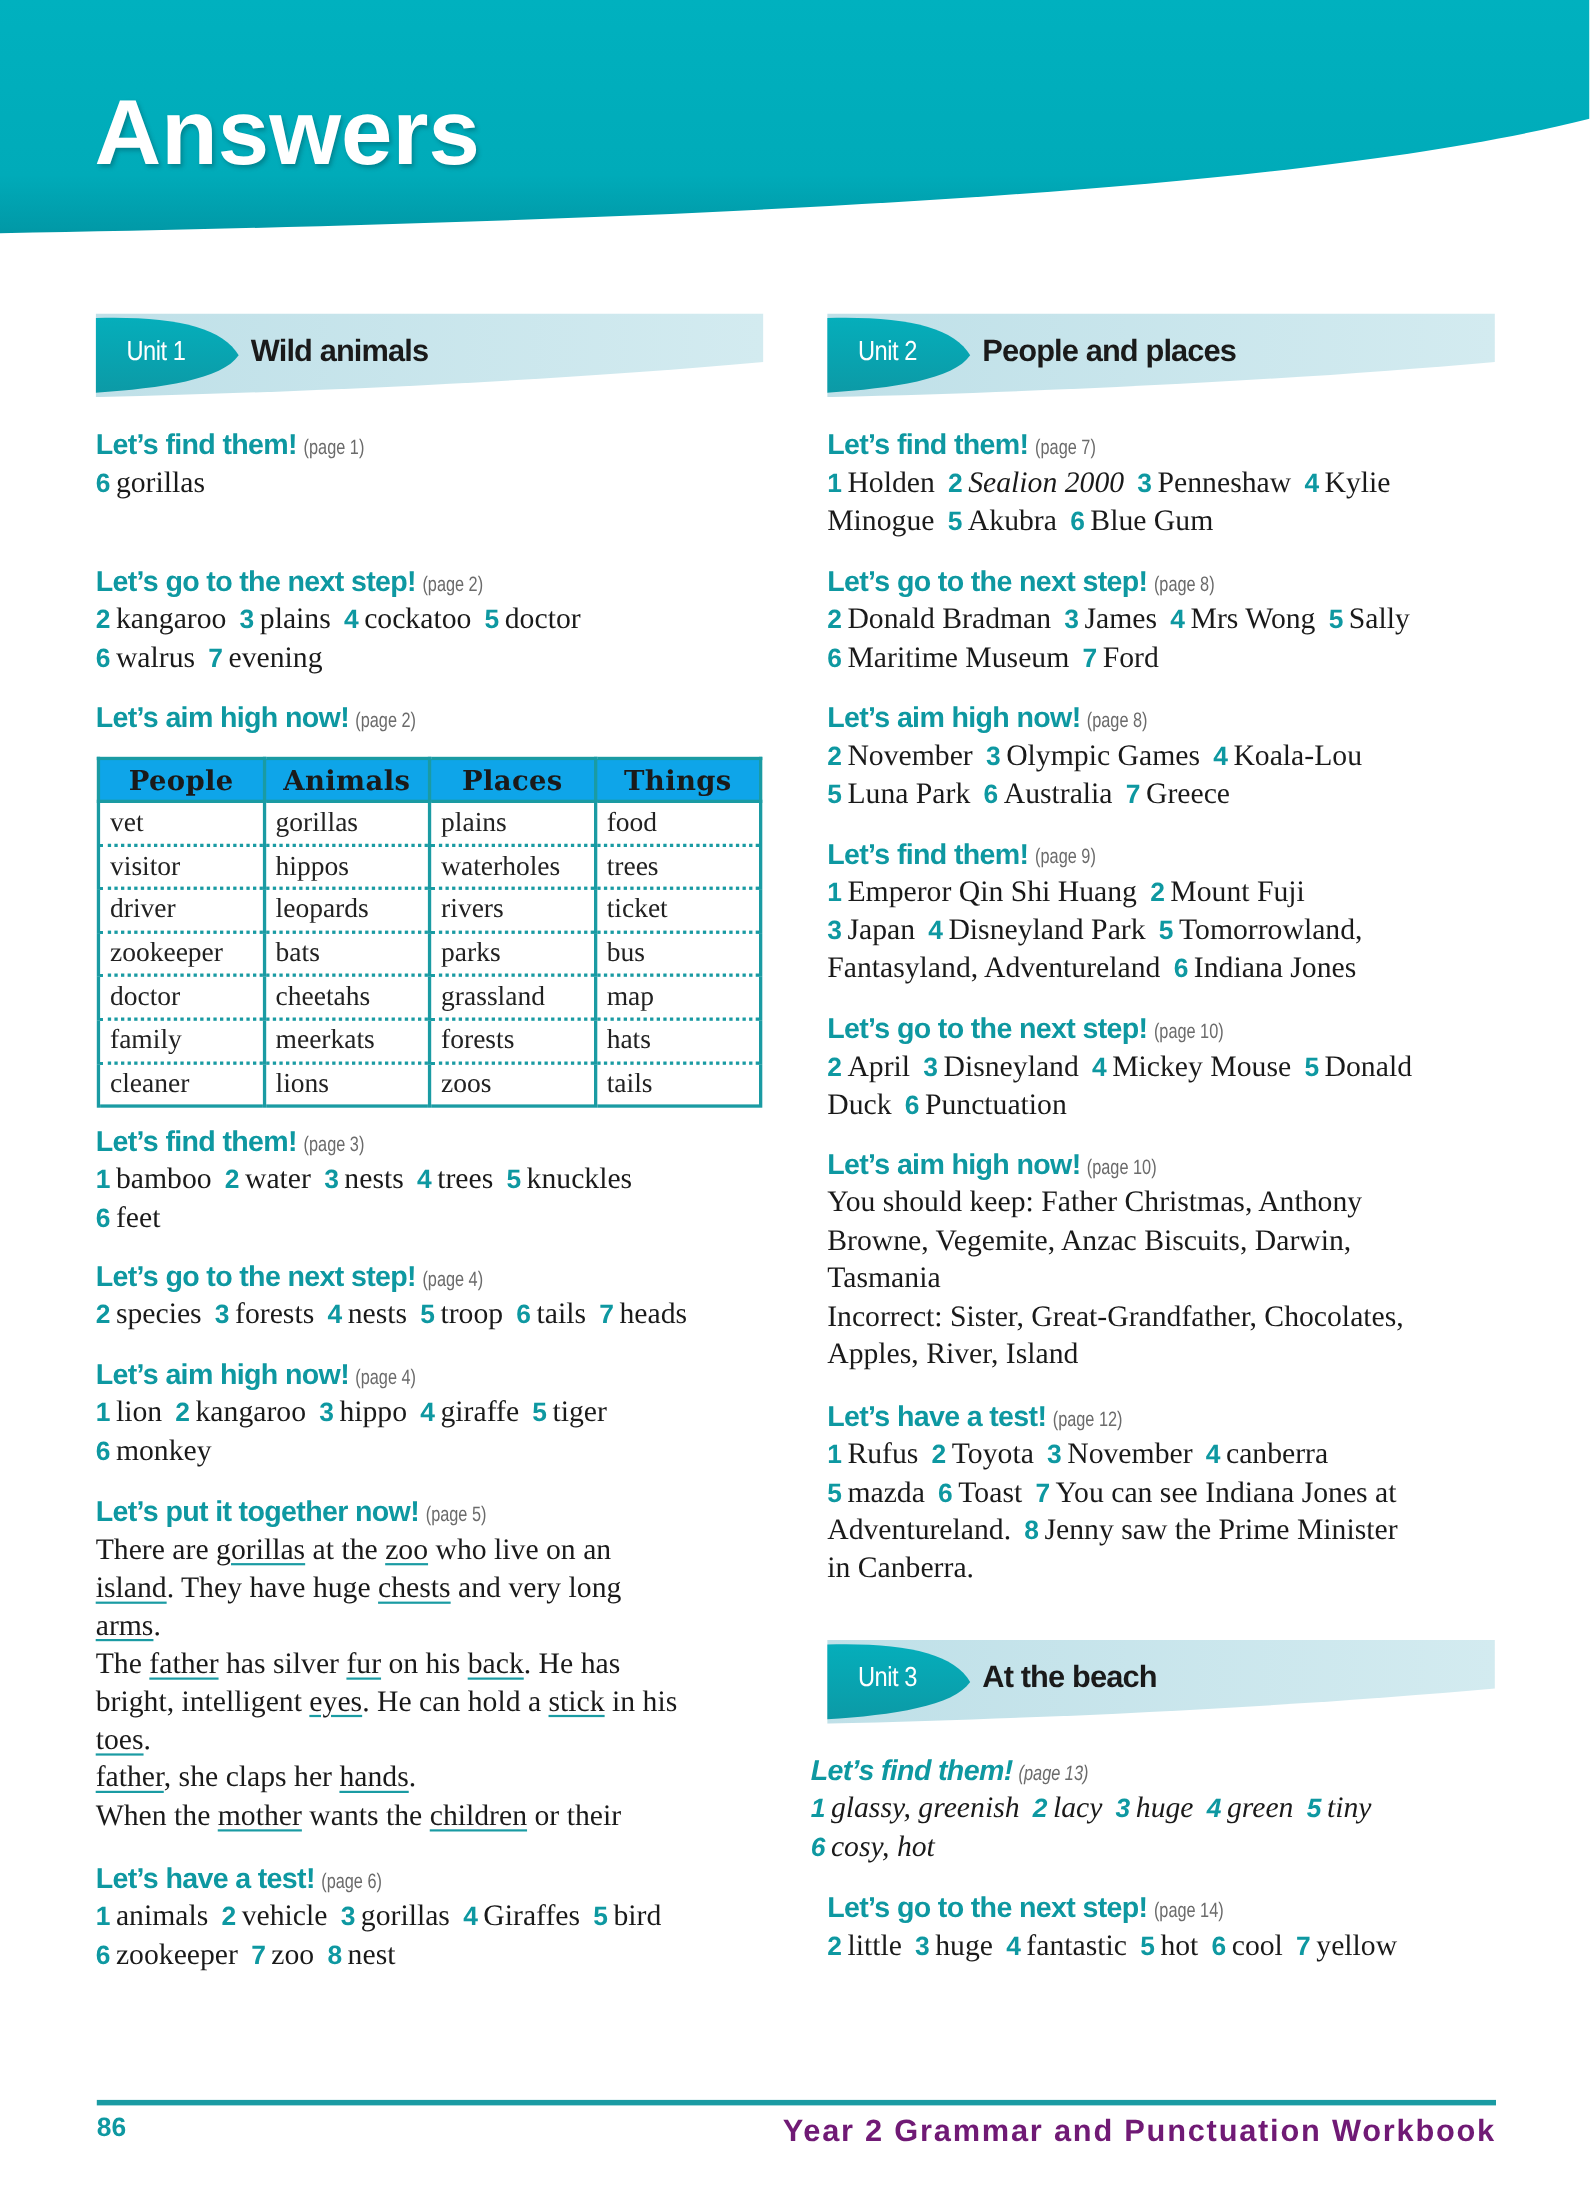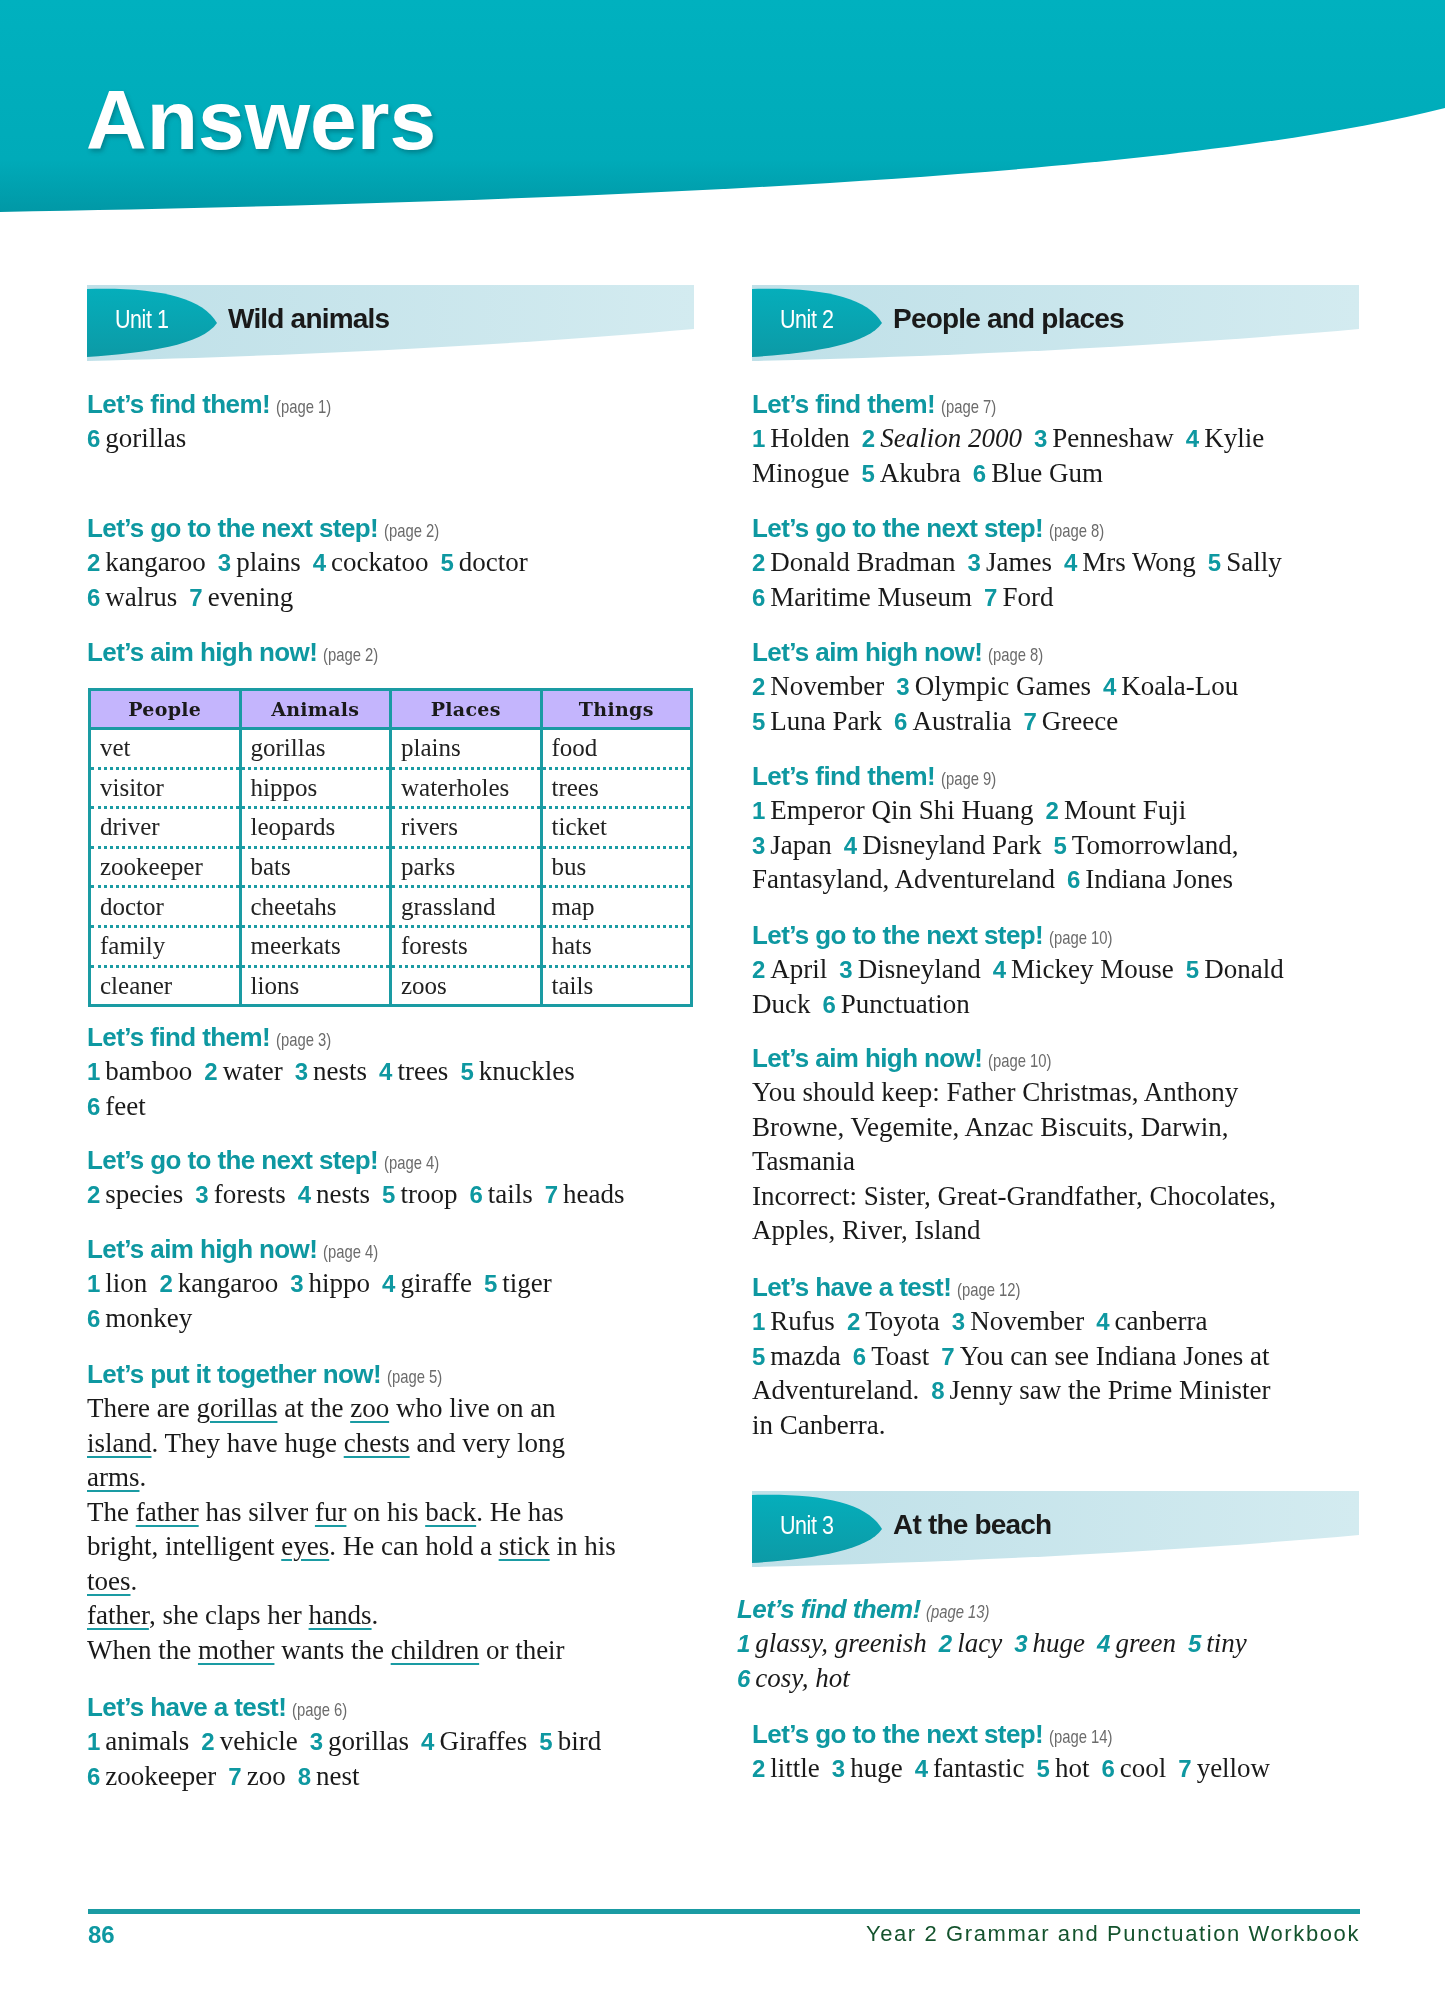--- a/index.html
+++ b/index.html
@@ -42,40 +42,40 @@
   .txt { margin-right: 12px; }
   .txt.it { font-style: italic; margin-top: 20px; }
   .para-line { height: 34.5px; line-height: 34.5px; font-size: 27px; white-space: nowrap; }
   .ul { text-decoration: underline; text-decoration-color: #1a9ba3; text-underline-offset: 4px; text-decoration-thickness: 2px; }
 
   table.words {
     position: absolute; left: 88px; top: 688px; width: 605px; border-collapse: collapse;
     border: 3px solid #1a9ba3;
   }
   table.words th {
-    background: #c4b5fd; height: 36px; font-family: "DejaVu Serif", serif; font-weight: bold;
-    font-size: 19px; color: #1a1a1a; border: 3px solid #1a9ba3; padding: 0; text-align: center;
+    background: #0ea5e9; height: 36px; font-family: "DejaVu Serif", serif; font-weight: bold;
+    font-size: 25px; color: #1a1a1a; border: 3px solid #1a9ba3; padding: 0; text-align: center;
     letter-spacing: 0.3px;
   }
   table.words td {
     height: 36.6px; font-size: 25px; padding: 0 0 0 9px; text-align: left; color: #222;
     border-left: 3px solid #1a9ba3; border-right: 3px solid #1a9ba3;
     border-bottom: 3px dotted #1a9ba3; font-family: "Liberation Serif", serif;
   }
   table.words tr:last-child td { border-bottom: none; }
   table.words col { width: 25%; }
 
   .footer-rule { position: absolute; left: 88px; top: 1909px; width: 1272px; height: 5px; background: #1a9ba3; }
   .footer-page {
     position: absolute; left: 88px; top: 1921px; font-family: "Liberation Sans", "DejaVu Sans", sans-serif;
     font-weight: bold; font-size: 24px; color: #0e98a1;
   }
   .footer-book {
     position: absolute; right: 85px; top: 1921px; font-family: "Liberation Sans", "DejaVu Sans", sans-serif;
-    font-weight: normal; font-size: 22px; color: #14532d; letter-spacing: 1.6px;
+    font-weight: bold; font-size: 28px; color: #701a75; letter-spacing: 1.6px;
   }
 </style>
 </head>
 <body>
 
 <div class="header-band">
   <svg width="1445" height="230" viewBox="0 0 1445 230">
     <defs>
       <linearGradient id="hg" x1="0" y1="0" x2="0" y2="1">
         <stop offset="0" stop-color="#00b1bf"></stop>

